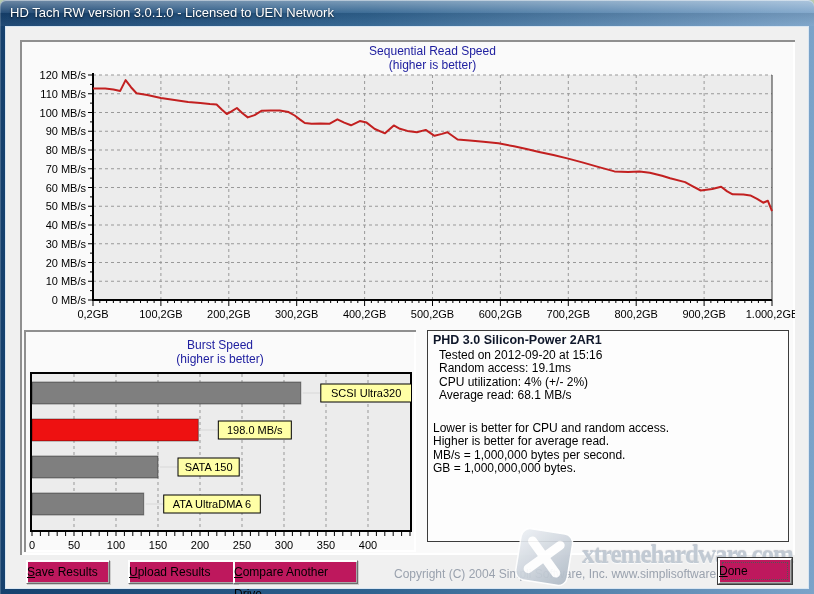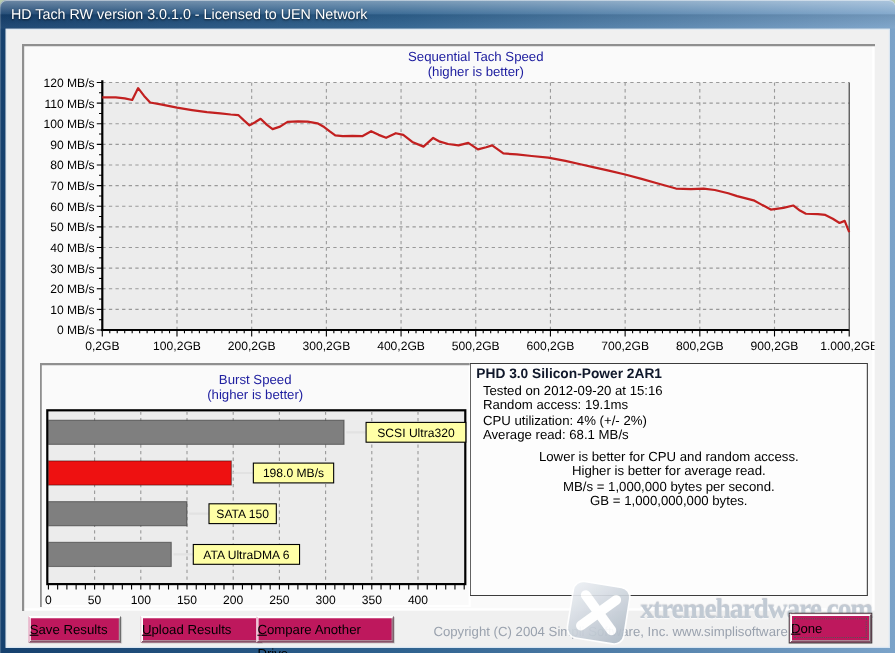--- a/index.html
+++ b/index.html
@@ -10,28 +10,28 @@
   .titlebar{position:absolute;left:0;top:0;right:0;height:26px;border-radius:6px 6px 0 0;
     background:linear-gradient(to bottom,rgba(255,255,255,.38),rgba(255,255,255,.08) 48%,rgba(0,0,0,.08) 52%,rgba(255,255,255,.05));}
   .title-text{position:absolute;left:10px;top:5px;color:#ffffff;font-size:13px;
     text-shadow:0 1px 2px rgba(0,0,0,.7);white-space:nowrap;}
   .winbody{position:absolute;left:5px;top:26px;right:5px;bottom:5px;background:#f0f0f0;
     box-shadow:inset 0 0 0 1px #d9e6f2;}
   .bigpanel{position:absolute;left:20px;top:40px;width:775px;height:515px;background:#fafafa;
     box-shadow:inset 2px 2px 0 #8f8f8f, inset -2px -2px 0 #ffffff;}
   .chart-title{position:absolute;text-align:center;color:#2020a0;font-size:12px;line-height:14px;}
   .subpanel{position:absolute;background:#fafafa;}
-  .burstpanel{left:16px;top:290px;width:392px;height:222px;
+  .burstpanel{left:4px;top:290px;width:392px;height:222px;
     box-shadow:inset 2px 2px 0 #8f8f8f, inset -2px -2px 0 #ffffff;}
   .infopanel{left:407px;top:290px;width:362px;height:212px;background:#fdfdfd;
     box-shadow:inset 0 0 0 1px #3c3c3c;padding:0;box-sizing:border-box;}
   .info-inner{position:absolute;inset:4px 6px;font-size:12px;line-height:13.5px;color:#000;}
   .info-title{color:#0f172a;font-weight:bold;font-size:12.5px;margin-bottom:1px;}
   .info-stat{margin-left:6px;}
-  .info-notes{margin-top:6px;text-align:center;}
+  .info-notes{margin-top:19px;}
   svg{position:absolute;}
   svg text{font-family:"Liberation Sans",sans-serif;font-size:11px;fill:#000;}
   .btn{position:absolute;height:24px;background:#be185d;font-size:12px;color:#000;
     text-align:left;line-height:22px;cursor:default;box-sizing:border-box;
     border:1px solid;border-color:#ffffff #6d6d6d #6d6d6d #ffffff;
     box-shadow:inset 1px 1px 0 #fdfdfd, inset -1px -1px 0 #a9a9a9, 1px 1px 0 rgba(0,0,0,.15);}
   .btn u{text-decoration:underline;}
   .btn-done{box-shadow:0 0 0 1px #3c3c3c, inset 1px 1px 0 #fdfdfd, inset -1px -1px 0 #a9a9a9;z-index:6;}
   .btn-done::before{content:"";position:absolute;inset:3px;border:1px dotted #555;pointer-events:none;}
   .copyright{position:absolute;left:394px;top:567px;font-size:12px;color:#9aa2ae;z-index:4;white-space:nowrap;}
@@ -45,21 +45,21 @@
 <div id="stage">
   <div class="window">
     <div class="titlebar">
       <div class="title-text">HD Tach RW version 3.0.1.0 - Licensed to UEN Network</div>
     </div>
     <div class="winbody"></div>
   </div>
 
   <div class="bigpanel">
     <div class="chart-title" style="left:73px;top:4px;width:679px;">
-      <div>Sequential Tach Speed</div>
+      <div>Sequential Read Speed</div>
       <div>(higher is better)</div>
     </div>
     <svg id="seq-svg" style="left:0;top:30px;" width="775" height="260" viewBox="0 0 775 260">
         <rect x="73" y="5" width="679" height="225" fill="#ececec"></rect>
         <g stroke="#999" stroke-dasharray="3,3" stroke-width="1">
           <line x1="73" y1="211.25" x2="752" y2="211.25"></line>
           <line x1="73" y1="192.5" x2="752" y2="192.5"></line>
           <line x1="73" y1="173.75" x2="752" y2="173.75"></line>
           <line x1="73" y1="155" x2="752" y2="155"></line>
           <line x1="73" y1="136.25" x2="752" y2="136.25"></line>

